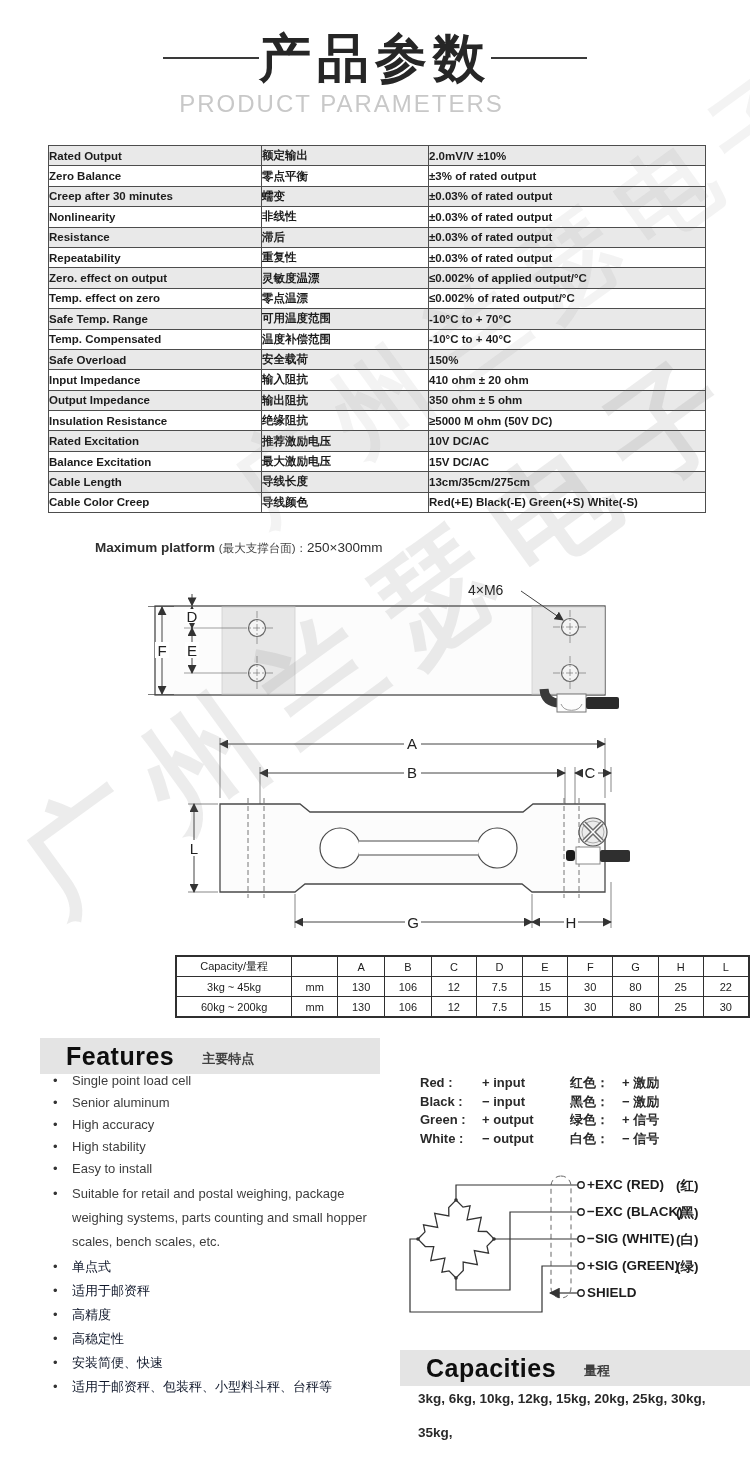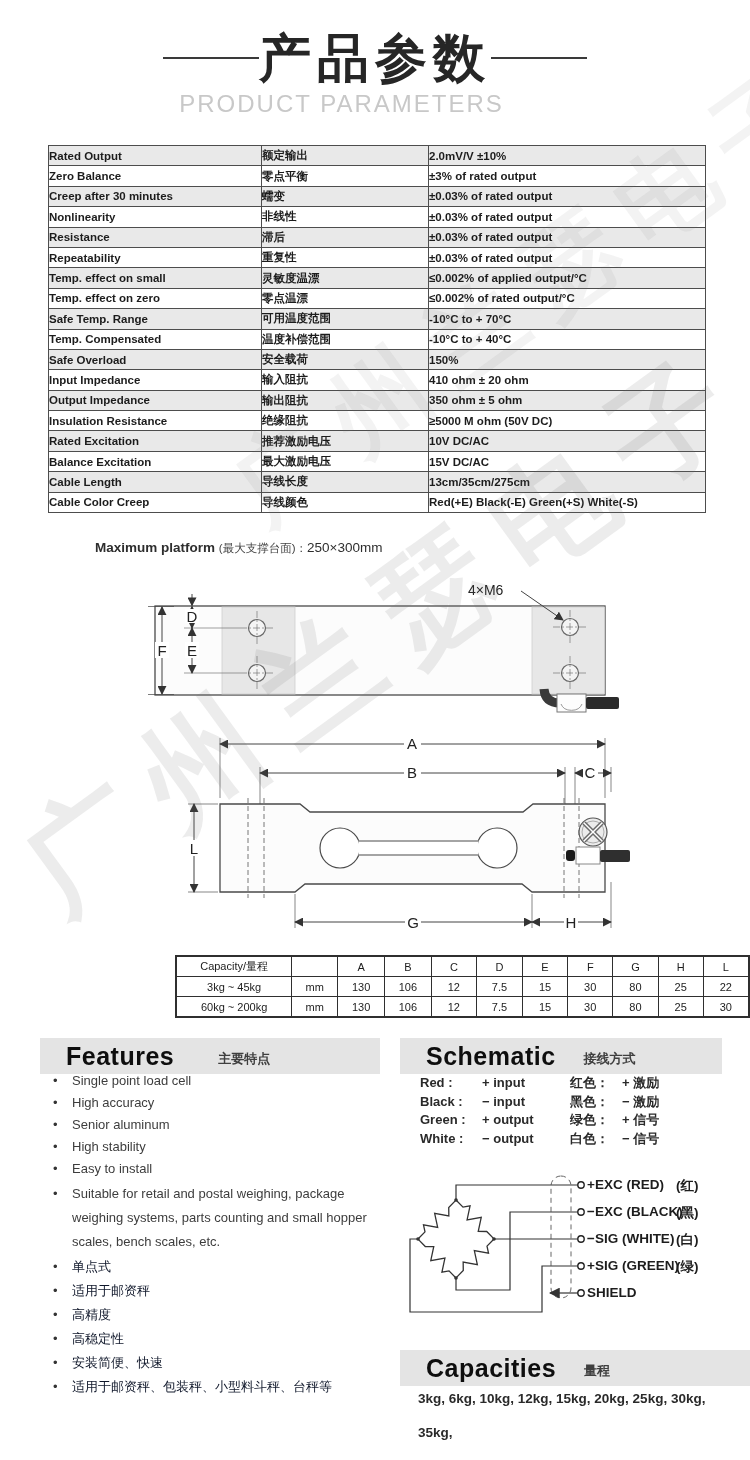--- a/index.html
+++ b/index.html
@@ -100,21 +100,21 @@
           <td class="c-en">Resistance</td>
           <td class="c-zh">滞后</td>
           <td class="c-val">±0.03% of rated output</td>
         </tr>
     <tr>
           <td class="c-en">Repeatability</td>
           <td class="c-zh">重复性</td>
           <td class="c-val">±0.03% of rated output</td>
         </tr>
     <tr>
-          <td class="c-en">Temp. effect on small</td>
+          <td class="c-en">Zero. effect on output</td>
           <td class="c-zh">灵敏度温漂</td>
           <td class="c-val">≤0.002% of applied output/°C</td>
         </tr>
     <tr>
           <td class="c-en">Temp. effect on zero</td>
           <td class="c-zh">零点温漂</td>
           <td class="c-val">≤0.002% of rated output/°C</td>
         </tr>
     <tr>
           <td class="c-en">Safe Temp. Range</td>
@@ -334,45 +334,41 @@
       <td class="num">7.5</td>
       <td class="num">15</td>
       <td class="num">30</td>
       <td class="num">80</td>
       <td class="num">25</td>
       <td class="num">30</td>
     </tr>
   </tbody>
     </table>
 
-  <div class="sec-bar" style="left:40px;top:1038px;width:340px;gap:16px;">
+  <div class="sec-bar" style="left:40px;top:1038px;width:340px;">
     <span class="sec-title">Features</span>
     <span class="sec-sub">主要特点</span>
   </div>
   <ul class="blist" style="left:46px;top:1072px;">
     <li>Single point load cell</li>
+    <li>Senior aluminum</li>
     <li>High accuracy</li>
-    <li>Senior aluminum</li>
     <li>High stability</li>
     <li>Easy to install</li>
     <li class="multi">Suitable for retail and postal weighing, package weighing systems, parts counting and small hopper scales, bench scales, etc.</li>
   </ul>
   <ul class="blist zh" style="left:46px;top:1258px;">
     <li>单点式</li>
     <li>适用于邮资秤</li>
     <li>高精度</li>
     <li>高稳定性</li>
     <li>安装简便、快速</li>
     <li>适用于邮资秤、包装秤、小型料斗秤、台秤等</li>
   </ul>
 
-  <div class="sec-bar" style="left:400px;top:1038px;width:322px;">
-    <span class="sec-title">Schematic</span>
-    <span class="sec-sub">接线方式</span>
-  </div>
   <div class="wiring">
     <span>Red :</span>
       <span>+ input</span>
       <span>红色：</span>
       <span>+ 激励</span>
     <span>Black :</span>
       <span>− input</span>
       <span>黑色：</span>
       <span>− 激励</span>
     <span>Green :</span>

